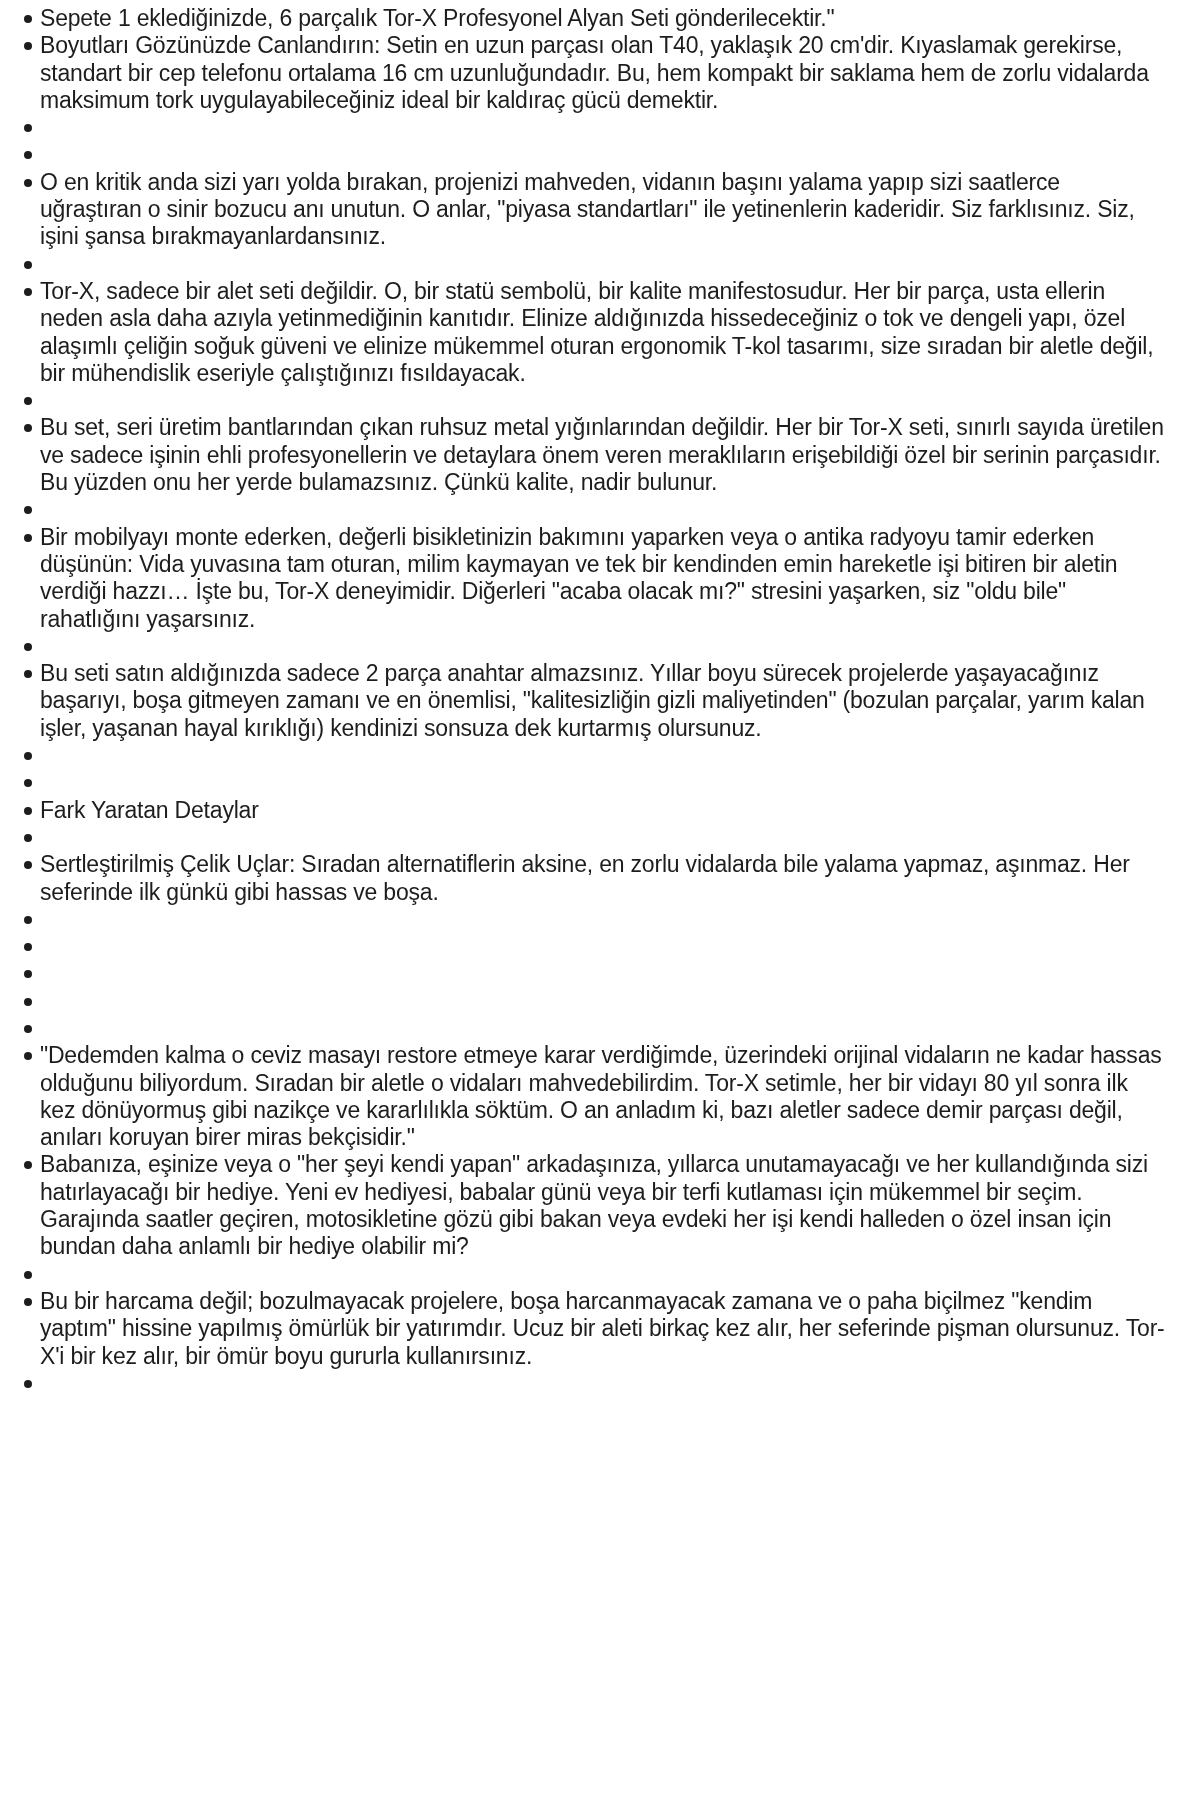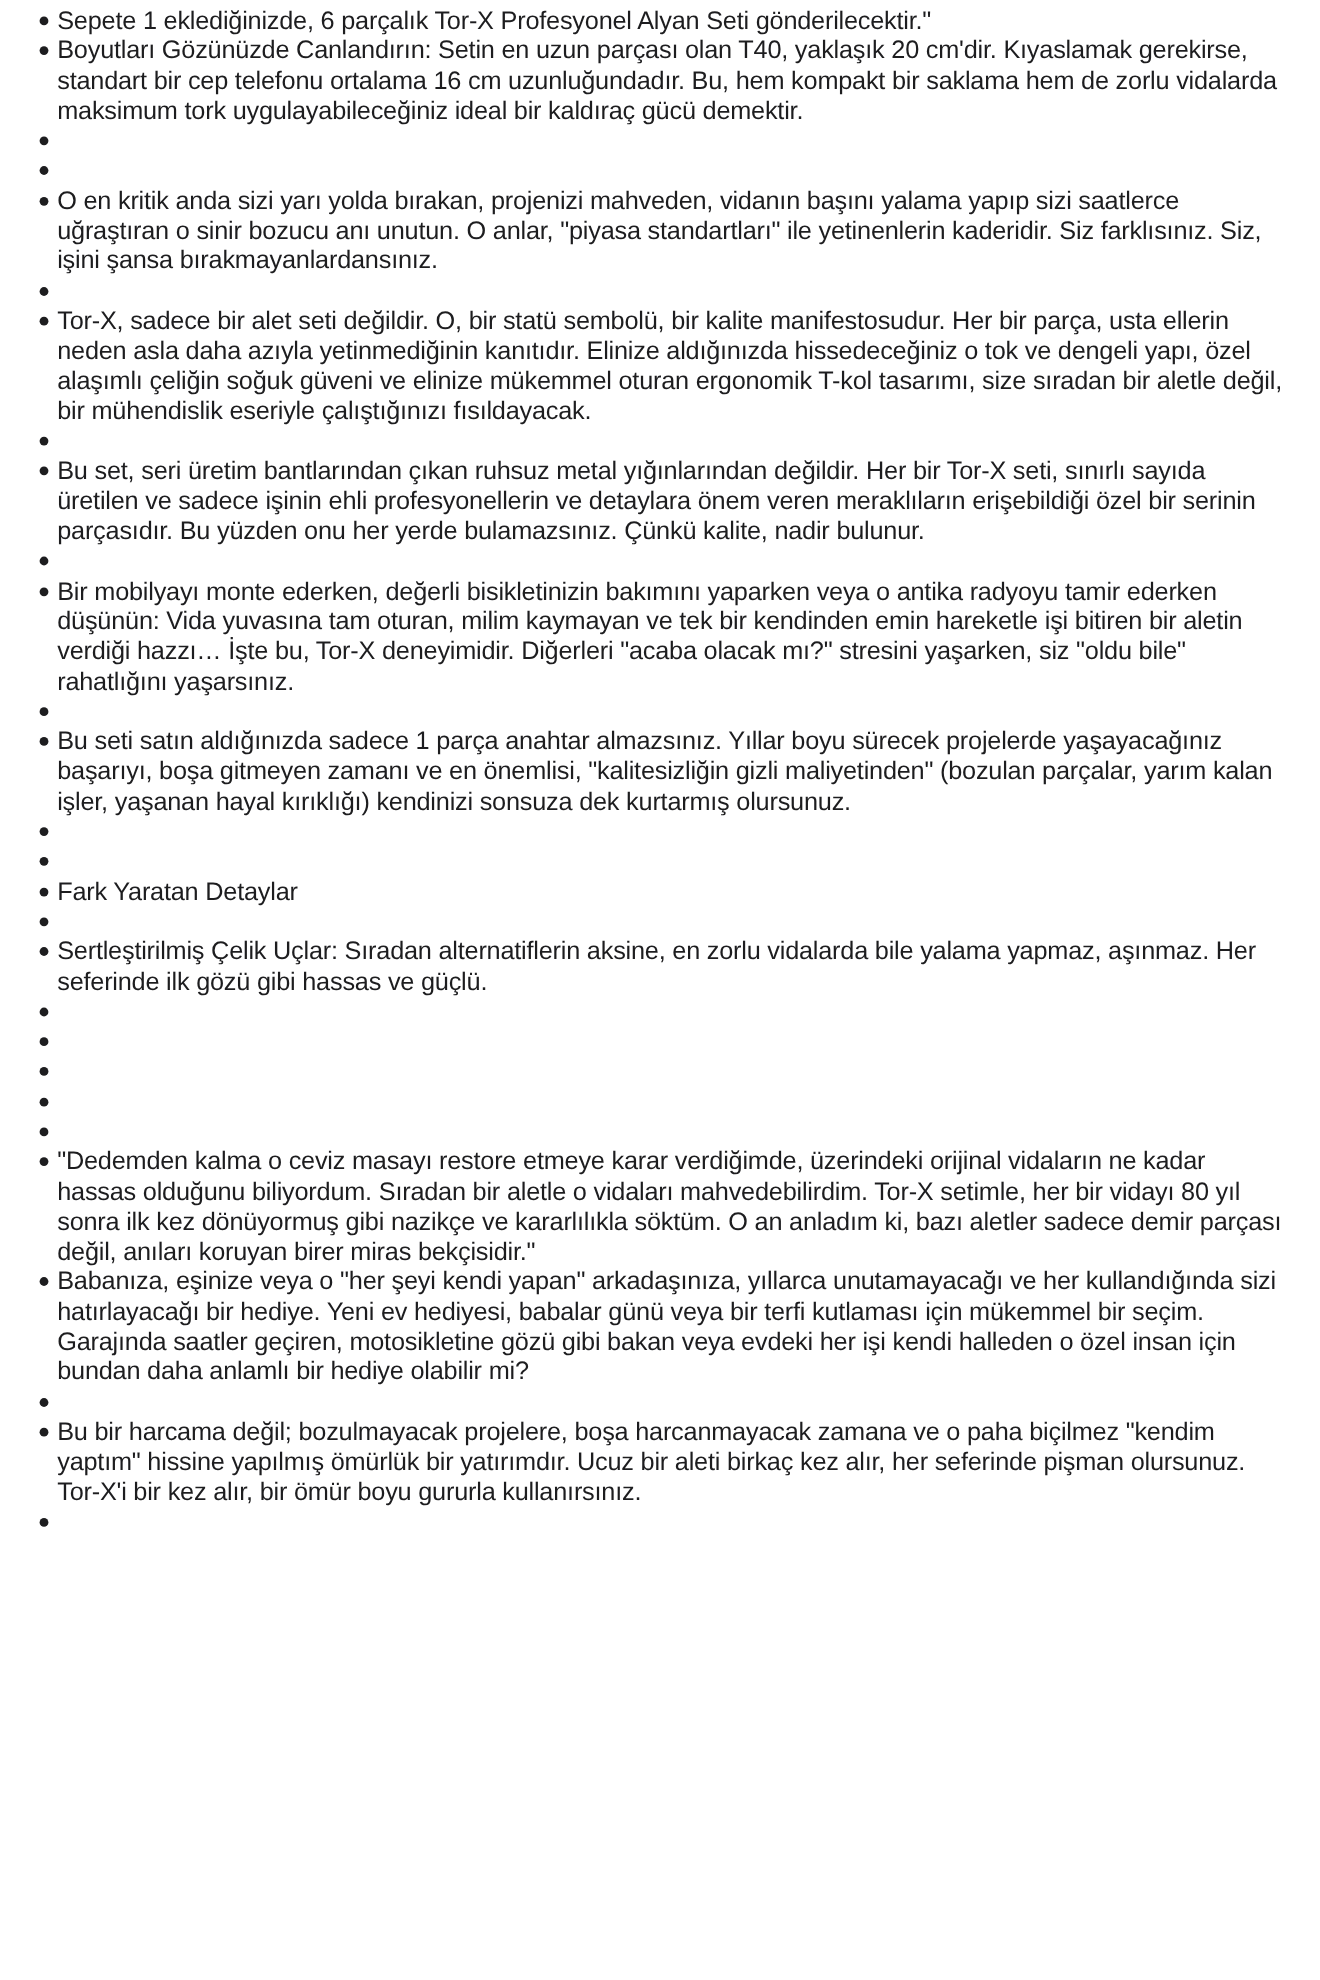--- a/index.html
+++ b/index.html
@@ -13,21 +13,21 @@
     background: #ffffff;
     color: #1d1d1f;
     font-family: "Liberation Sans", "DejaVu Sans", sans-serif;
     font-size: 23px;
     letter-spacing: -0.2px;
     line-height: 27.3px;
   }
   ul.bullet-list {
     list-style: none;
     margin: 0;
-    padding: 5px 34px 0 12px;
+    padding: 5px 34px 0 0;
   }
   ul.bullet-list li {
     position: relative;
     padding-left: 40px;
     min-height: 27.3px;
   }
   ul.bullet-list .dot {
     position: absolute;
     left: 24px;
     top: 10px;
@@ -102,21 +102,21 @@
     <span class="txt">Bir mobilyayı monte ederken, değerli bisikletinizin bakımını yaparken veya o antika radyoyu tamir ederken düşünün: Vida yuvasına tam oturan, milim kaymayan ve tek bir kendinden emin hareketle işi bitiren bir aletin verdiği hazzı… İşte bu, Tor-X deneyimidir. Diğerleri "acaba olacak mı?" stresini yaşarken, siz "oldu bile" rahatlığını yaşarsınız.</span>
   </li>
 
   <li>
     <span class="dot"></span>
     <span class="txt"></span>
   </li>
 
   <li>
     <span class="dot"></span>
-    <span class="txt">Bu seti satın aldığınızda sadece 1 parça anahtar almazsınız. Yıllar boyu sürecek projelerde yaşayacağınız başarıyı, boşa gitmeyen zamanı ve en önemlisi, "kalitesizliğin gizli maliyetinden" (bozulan parçalar, yarım kalan işler, yaşanan hayal kırıklığı) kendinizi sonsuza dek kurtarmış olursunuz.</span>
+    <span class="txt">Bu seti satın aldığınızda sadece 2 parça anahtar almazsınız. Yıllar boyu sürecek projelerde yaşayacağınız başarıyı, boşa gitmeyen zamanı ve en önemlisi, "kalitesizliğin gizli maliyetinden" (bozulan parçalar, yarım kalan işler, yaşanan hayal kırıklığı) kendinizi sonsuza dek kurtarmış olursunuz.</span>
   </li>
 
   <li>
     <span class="dot"></span>
     <span class="txt"></span>
   </li>
 
 
   <li>
     <span class="dot"></span>
@@ -128,21 +128,21 @@
     <span class="txt">Fark Yaratan Detaylar</span>
   </li>
 
   <li>
     <span class="dot"></span>
     <span class="txt"></span>
   </li>
 
   <li>
     <span class="dot"></span>
-    <span class="txt">Sertleştirilmiş Çelik Uçlar: Sıradan alternatiflerin aksine, en zorlu vidalarda bile yalama yapmaz, aşınmaz. Her seferinde ilk gözü gibi hassas ve güçlü.</span>
+    <span class="txt">Sertleştirilmiş Çelik Uçlar: Sıradan alternatiflerin aksine, en zorlu vidalarda bile yalama yapmaz, aşınmaz. Her seferinde ilk günkü gibi hassas ve boşa.</span>
   </li>
 
   <li>
     <span class="dot"></span>
     <span class="txt"></span>
   </li>
 
 
   <li>
     <span class="dot"></span>

